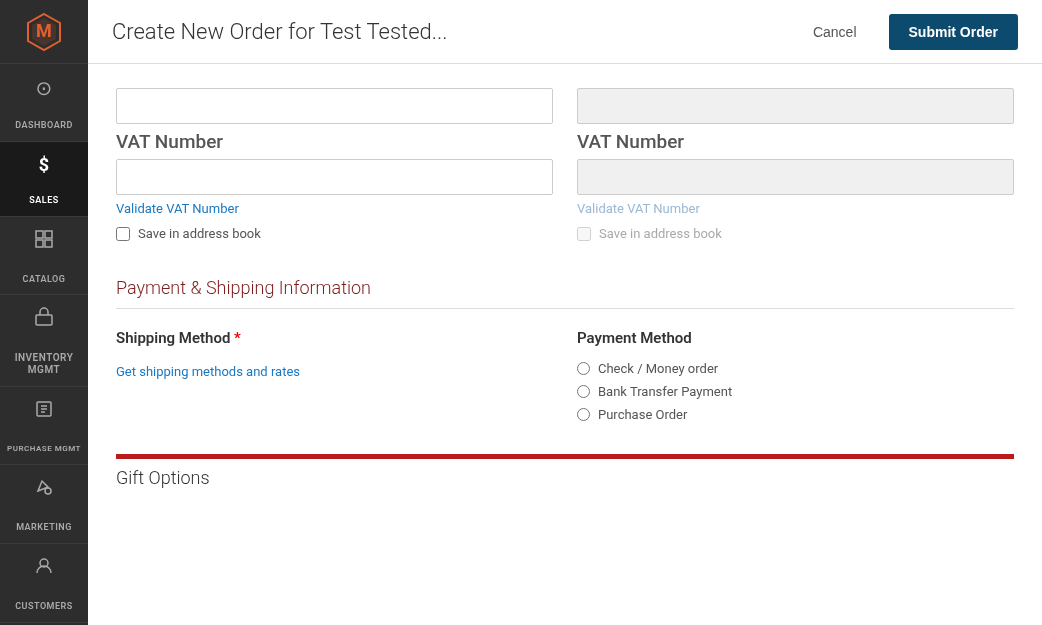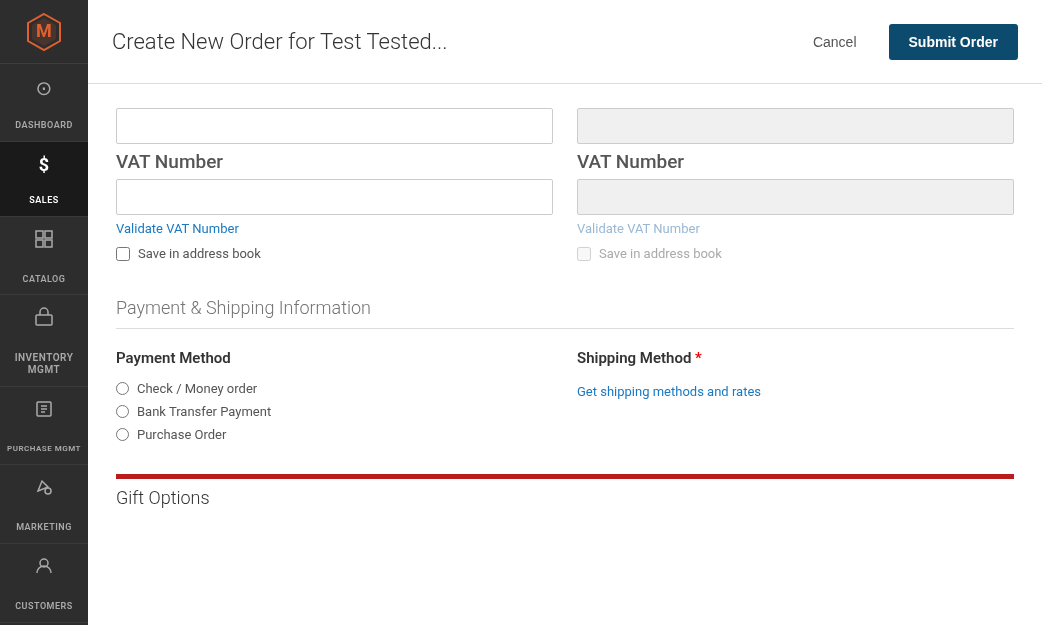--- a/index.html
+++ b/index.html
@@ -45,21 +45,21 @@
       flex: 1;
       display: flex;
       flex-direction: column;
       overflow: hidden;
     }
 
     
     .header {
       background: #fff;
       padding: 4px 24px;
-      height: 84px;
+      height: 64px;
       display: flex;
       align-items: center;
       justify-content: space-between;
       border-bottom: 1px solid #ddd;
       flex-shrink: 0;
     }
     .header-title {
       font-size: 22px;
       font-weight: 300;
       color: #333;
@@ -130,21 +130,21 @@
       margin-bottom: 20px;
     }
     .checkbox-row input[type="checkbox"] { width: 14px; height: 14px; cursor: pointer; }
     .checkbox-row label { font-size: 13px; color: #555; cursor: pointer; }
     .checkbox-row input[type="checkbox"]:disabled + label { color: #999; }
 
     
     .section-heading {
       font-size: 18px;
       font-weight: 300;
-      color: #737373;
+      color: #7f1d1d;
       padding-bottom: 10px;
       border-bottom: 1px solid #ddd;
       margin-bottom: 20px;
     }
 
     .payment-shipping {
       display: grid;
       grid-template-columns: 1fr 1fr;
       gap: 24px;
       margin-bottom: 32px;
@@ -312,44 +312,44 @@
         <div class="checkbox-row">
           <input type="checkbox" id="save_right" disabled="" style="">
           <label for="save_right" style="color:#aaa;">Save in address book</label>
         </div>
       </div>
     </div>
 
     <h2 class="section-heading">Payment &amp; Shipping Information</h2>
 
     <div class="payment-shipping">
+
+      <div>
+        <div class="col-heading">
+          <span>Shipping Method</span>
+          <span class="required-star"> *</span>
+        </div>
+        <a class="link-shipping">Get shipping methods and rates</a>
+      </div>
 
       <div>
         <div class="col-heading">Payment Method</div>
         <div class="radio-group">
           <div class="radio-row">
             <input type="radio" name="payment" id="check_money" style="">
             <label for="check_money">Check / Money order</label>
           </div>
           <div class="radio-row">
             <input type="radio" name="payment" id="bank_transfer" style="">
             <label for="bank_transfer">Bank Transfer Payment</label>
           </div>
           <div class="radio-row">
             <input type="radio" name="payment" id="purchase_order" style="">
             <label for="purchase_order">Purchase Order</label>
           </div>
         </div>
       </div>
-
-      <div>
-        <div class="col-heading">
-          <span>Shipping Method</span>
-          <span class="required-star"> *</span>
-        </div>
-        <a class="link-shipping">Get shipping methods and rates</a>
-      </div>
     </div>
 
     <h2 class="gift-options-heading">Gift Options</h2>
 
   </div>
 </div>
 
 </body></html>

